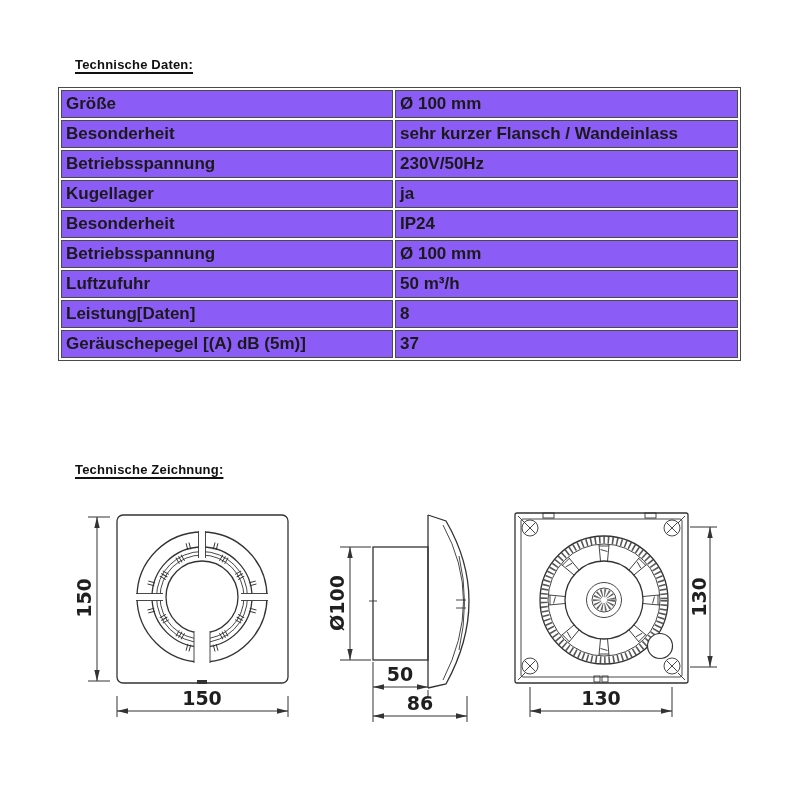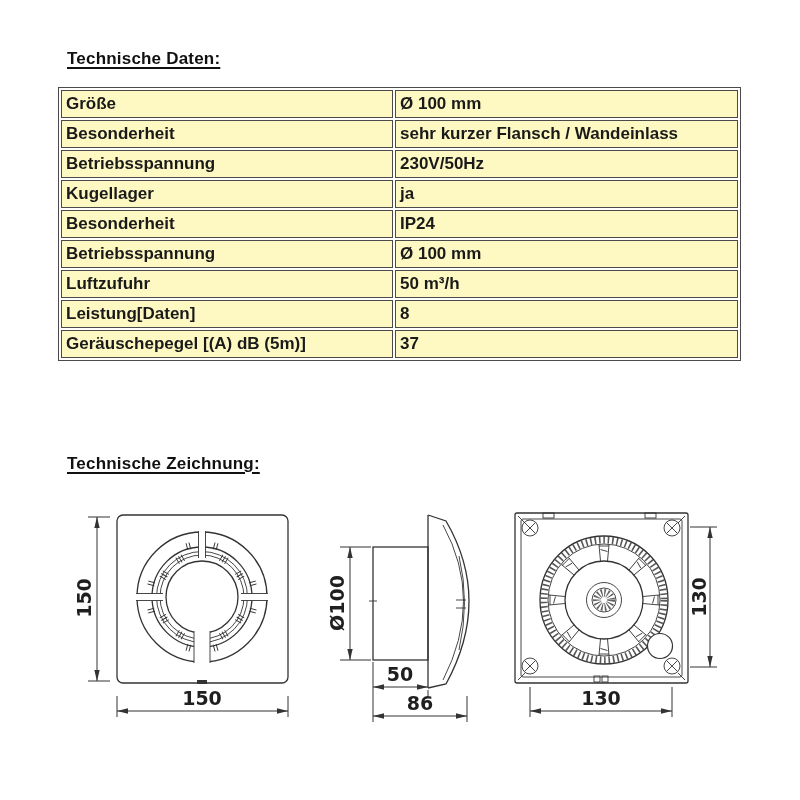--- a/index.html
+++ b/index.html
@@ -8,22 +8,22 @@
     width: 800px;
     height: 800px;
     background: #ffffff;
     font-family: "Liberation Sans", sans-serif;
     color: #1a1a1a;
     overflow: hidden;
   }
   .heading {
     position: absolute;
     left: 59px;
-    margin: 8px;
-    font-size: 17px;
+    margin: 16px;
+    font-size: 13px;
     font-weight: bold;
     color: #111;
     text-decoration: underline;
     text-decoration-thickness: 2px;
     text-underline-offset: 3px;
     letter-spacing: 0.2px;
   }
   #heading-data { top: 41px; }
   #heading-drawing { top: 446px; }
 
@@ -38,21 +38,21 @@
     background: #ffffff;
   }
   table.spec td {
     border: 1px solid #4a4a4a;
     height: 26px;
     padding: 0 4px;
     font-size: 17px;
     line-height: 26px;
     white-space: nowrap;
     color: #1a1a1a;
-    background: #fef9c3;
+    background: #8b5cf6;
   }
   td.spec-label { width: 322px; font-weight: bold; }
   td.spec-value { font-weight: bold; }
   td.spec-value.bold { font-weight: bold; }
 
   svg.drawing { position: absolute; left: 0; top: 480px; }
   svg.drawing .ln   { stroke: #333; fill: none; stroke-width: 1.3; }
   svg.drawing .thin { stroke: #333; fill: none; stroke-width: 0.9; }
   svg.drawing .erase { fill: #ffffff; stroke: none; }
   svg.drawing .dim  { stroke: #333; fill: none; stroke-width: 1; }

